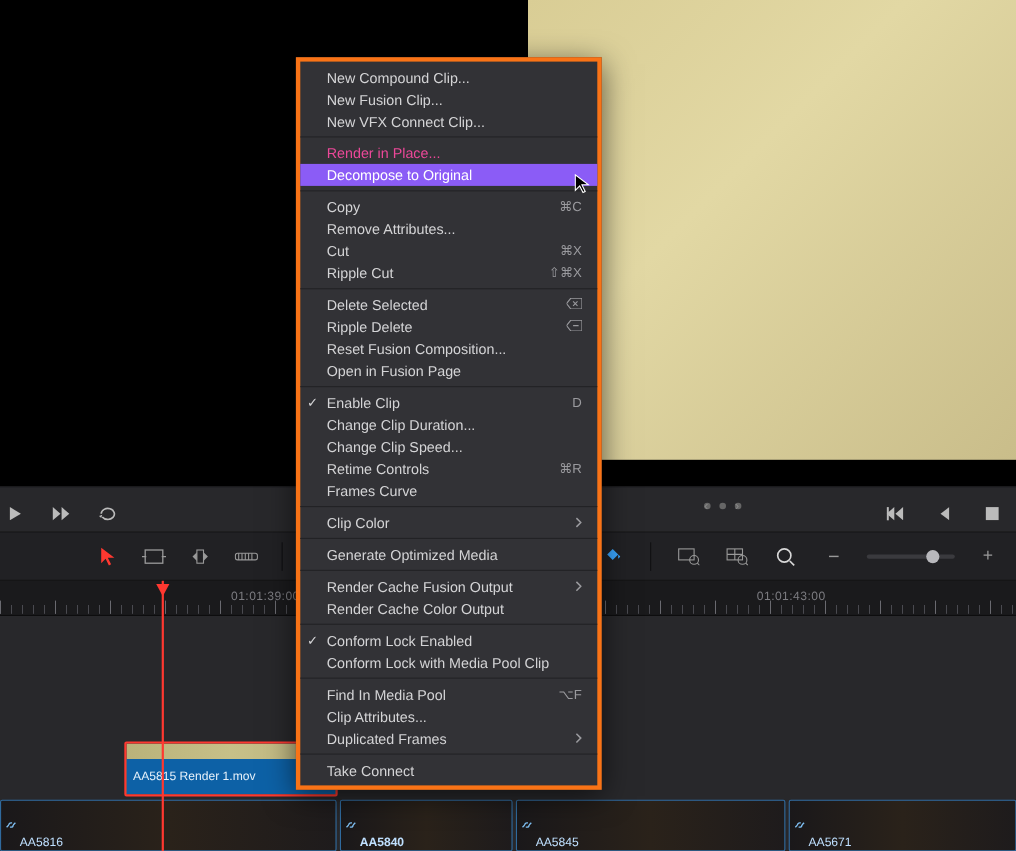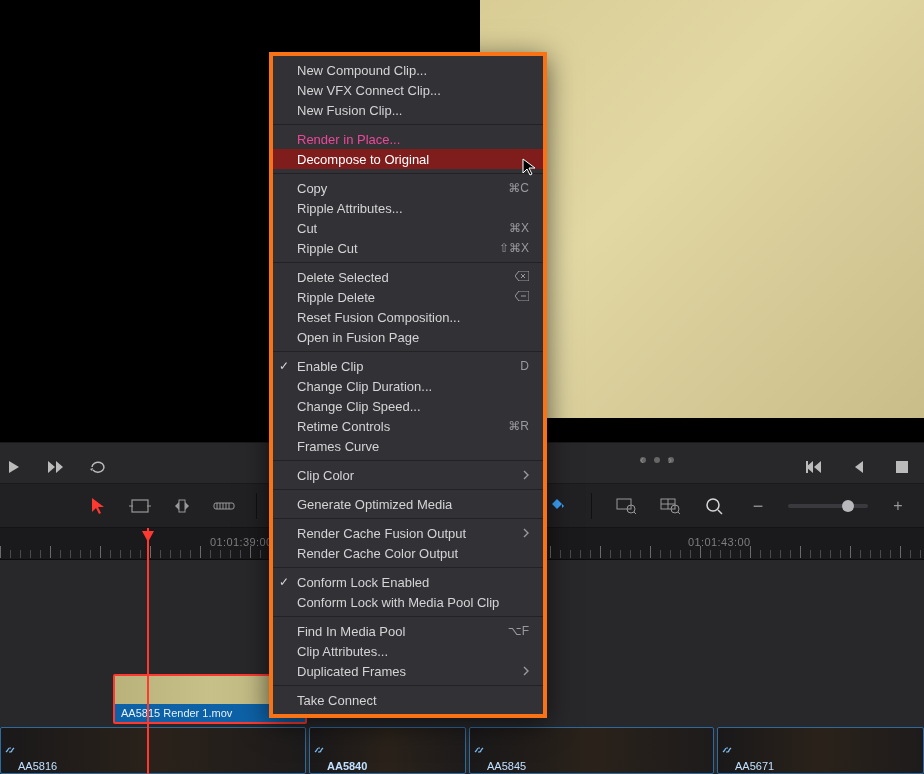--- a/index.html
+++ b/index.html
@@ -38,37 +38,37 @@
   .ticks-big{position:absolute;left:0;top:18px;width:924px;height:12px;
     background:repeating-linear-gradient(to right,#6a6a70 0,#6a6a70 1px,transparent 1px,transparent 50px);}
 
   .timeline{position:absolute;left:0;top:560px;width:924px;height:214px;background:#28282b;}
   .playhead{position:absolute;top:528px;left:147px;width:2px;height:246px;background:#ff3830;z-index:30;}
   .playhead .head{position:absolute;top:2px;left:-6px;width:14px;height:14px;}
 
   .clip1{position:absolute;top:674px;left:113px;width:194px;height:50px;
     border:2px solid #ff3830;background:linear-gradient(90deg,#b9b27a,#c7c088,#bdb580);
     border-radius:2px;overflow:hidden;z-index:20;}
-  .clip1 .label-bar{position:absolute;left:0;right:0;bottom:0;height:18px;background:#0d61a6;
+  .clip1 .label-bar{position:absolute;left:0;right:0;bottom:0;height:32px;background:#0d61a6;
     color:#e6f1fa;font-size:11px;padding:2px 6px;display:flex;align-items:center;}
 
   .vid-track{position:absolute;top:727px;left:0;width:924px;height:47px;display:flex;gap:3px;}
   .b-clip{height:47px;border:1px solid #2f6a9e;border-radius:2px;overflow:hidden;position:relative;
     background:linear-gradient(90deg,#1a181a,#2a221a,#1e1b1c);}
   .b-clip .lab{position:absolute;left:4px;bottom:1px;color:#bfe0ff;font-size:11px;margin-left:13px;}
   .b-clip .link{position:absolute;left:3px;bottom:14px;}
 
   .ctx{position:absolute;top:52px;left:269px;width:278px;background:#323236;
     box-shadow:0 6px 26px rgba(0,0,0,.6);border:4px solid #f97316;z-index:100;
     font-size:13px;color:#d4d4d6;}
   .ctx .sec{padding:4px 0;}
   .ctx .sep{height:1px;background:#222225;}
   .ctx .item{display:flex;align-items:center;height:20px;padding:0 14px 0 24px;position:relative;}
   .ctx .item.disabled{color:#ec4899;}
-  .ctx .item.hl{background:#7f1d1d;color:#fff;}
+  .ctx .item.hl{background:#8b5cf6;color:#fff;}
   .ctx .sc{margin-left:auto;color:#9a9a9e;font-size:12px;}
   .ctx .sub{margin-left:auto;color:#9a9a9e;}
   .ctx .chk{position:absolute;left:6px;color:#d4d4d6;font-size:12px;}
 
   .cursor{position:absolute;top:158px;left:522px;z-index:200;}
 </style>
 </head>
 <body>
 
 <div class="viewer-left"></div>
@@ -233,43 +233,43 @@
       <span class="lab">AA5671</span>
     </div>
   </div>
 
 <div class="ctx" id="ctx">
     <div class="sec">
       <div class="item">
         <span>New Compound Clip...</span>
       </div>
       <div class="item">
+        <span>New Fusion Clip...</span>
+      </div>
+      <div class="item">
         <span>New VFX Connect Clip...</span>
-      </div>
-      <div class="item">
-        <span>New Fusion Clip...</span>
       </div>
     </div>
     <div class="sep"></div>
     <div class="sec">
       <div class="item disabled">
         <span>Render in Place...</span>
       </div>
       <div class="item hl">
         <span>Decompose to Original</span>
       </div>
     </div>
     <div class="sep"></div>
     <div class="sec">
       <div class="item">
         <span>Copy</span>
         <span class="sc">⌘C</span>
       </div>
       <div class="item">
-        <span>Ripple Attributes...</span>
+        <span>Remove Attributes...</span>
       </div>
       <div class="item">
         <span>Cut</span>
         <span class="sc">⌘X</span>
       </div>
       <div class="item">
         <span>Ripple Cut</span>
         <span class="sc">⇧⌘X</span>
       </div>
     </div>

